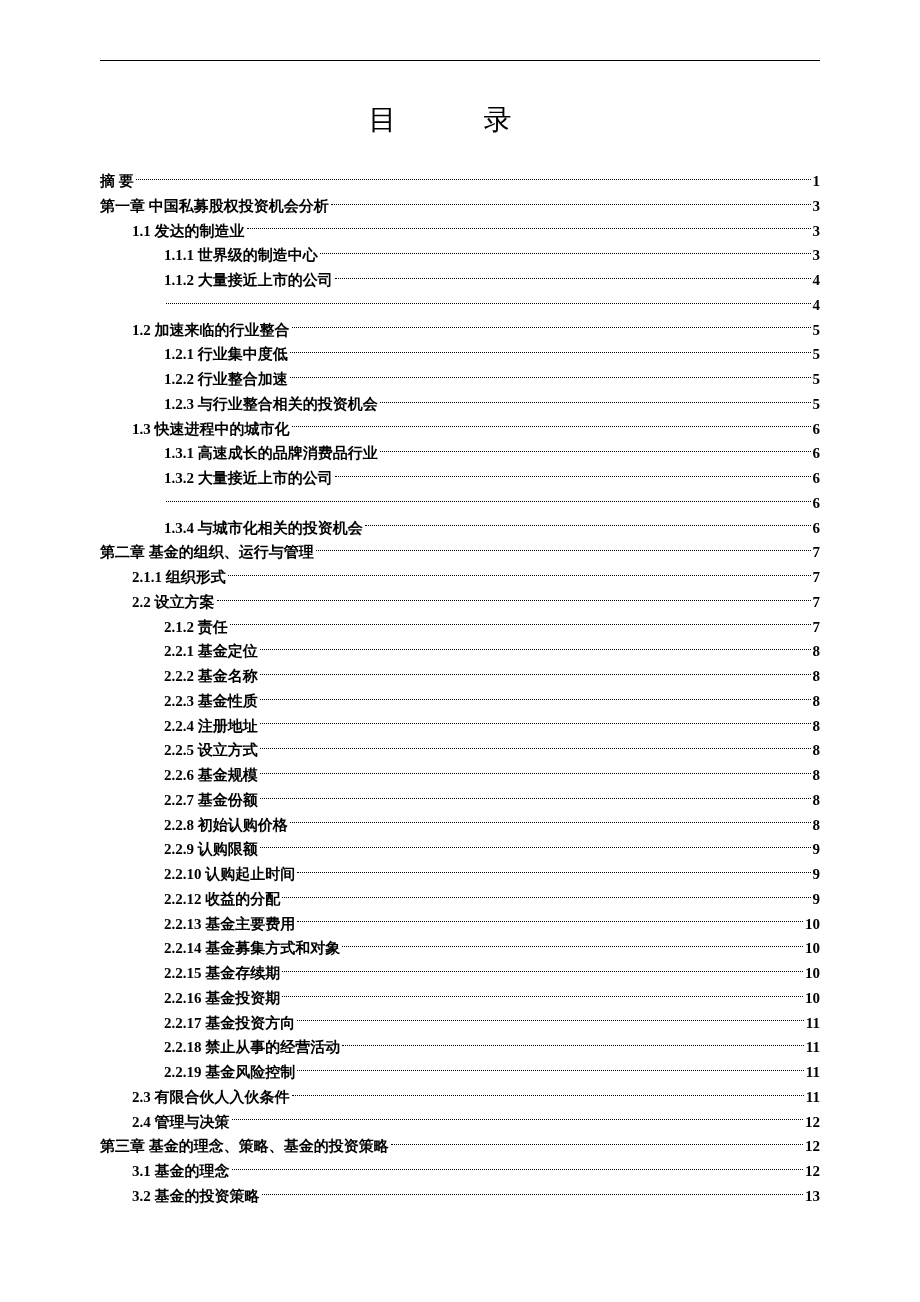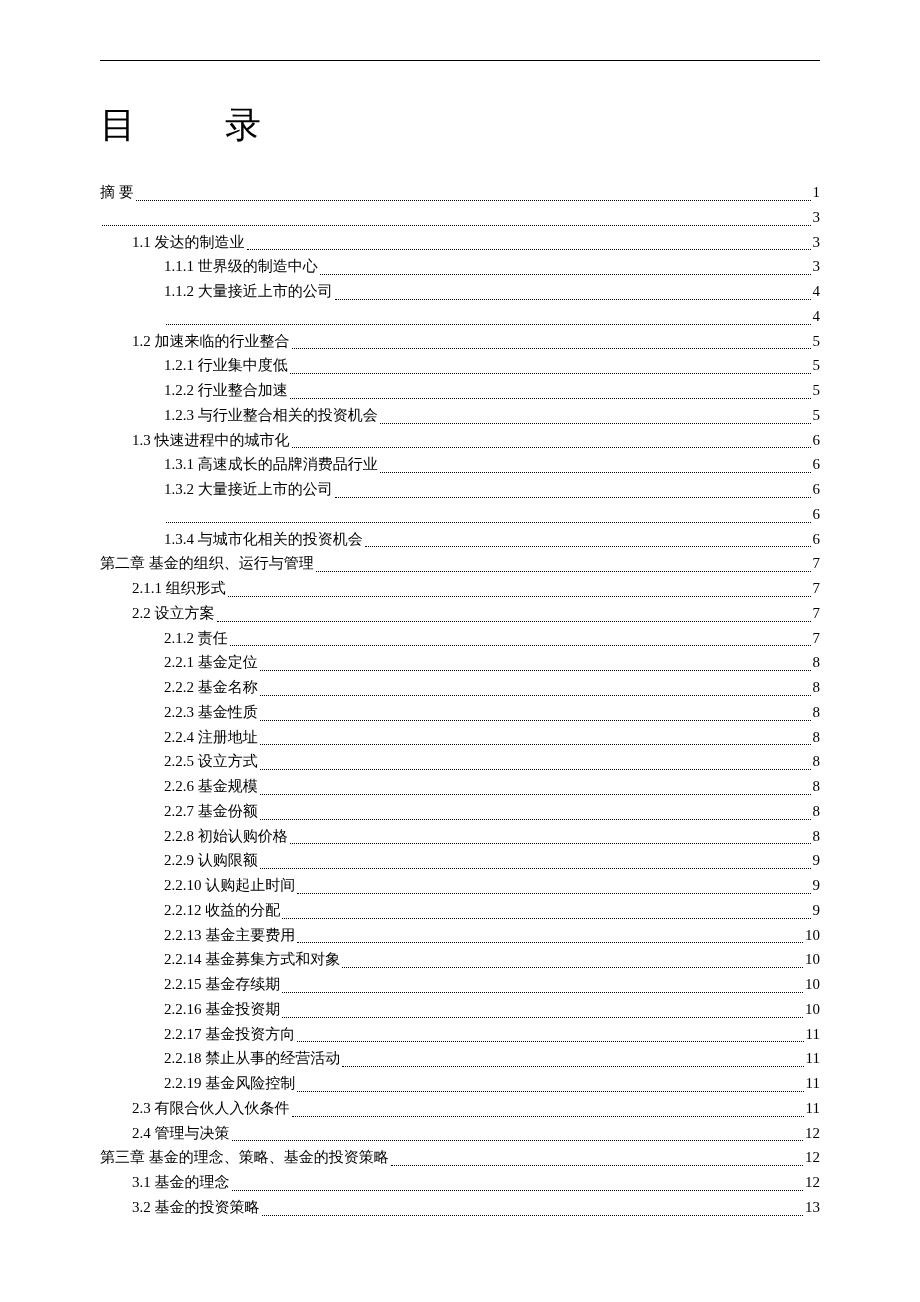--- a/index.html
+++ b/index.html
@@ -16,34 +16,36 @@
     }
     .page {
       width: 720px;
       margin: 0 auto;
     }
     .top-rule {
       border-top: 1px solid #000;
       margin-bottom: 40px;
     }
     .title {
-      font-size: 36px;
+      text-align: center;
+      font-size: 28px;
       font-weight: normal;
       letter-spacing: 40px;
       margin-bottom: 30px;
       font-family: "SimSun", "宋体", serif;
     }
     .toc {
       font-size: 15px;
       line-height: 1.65;
     }
     .toc-row {
       display: flex;
-      align-items: flex-end;
+      align-items: center;
       white-space: nowrap;
+      font-weight: bold;
     }
     .toc-label {
       flex: 0 0 auto;
     }
     .toc-dots {
       flex: 1 1 auto;
       border-bottom: 1px dotted #000;
       margin: 0 2px 4px 2px;
       min-width: 10px;
     }
@@ -60,20 +62,21 @@
 <div class="page">
   <div class="top-rule"></div>
   <h1 class="title">目  录</h1>
   <div class="toc" id="toc-container">
       <div class="toc-row indent-0">
         <span class="toc-label">摘 要</span>
         <span class="toc-dots"></span>
         <span class="toc-page">1</span>
       </div>
       <div class="toc-row indent-0">
+        <span class="toc-label">第一章 中国私募股权投资机会分析</span>
         <span class="toc-dots"></span>
         <span class="toc-page">3</span>
       </div>
       <div class="toc-row indent-1">
         <span class="toc-label">1.1 发达的制造业 </span>
         <span class="toc-dots"></span>
         <span class="toc-page">3</span>
       </div>
       <div class="toc-row indent-2">
         <span class="toc-label">1.1.1 世界级的制造中心 </span>

